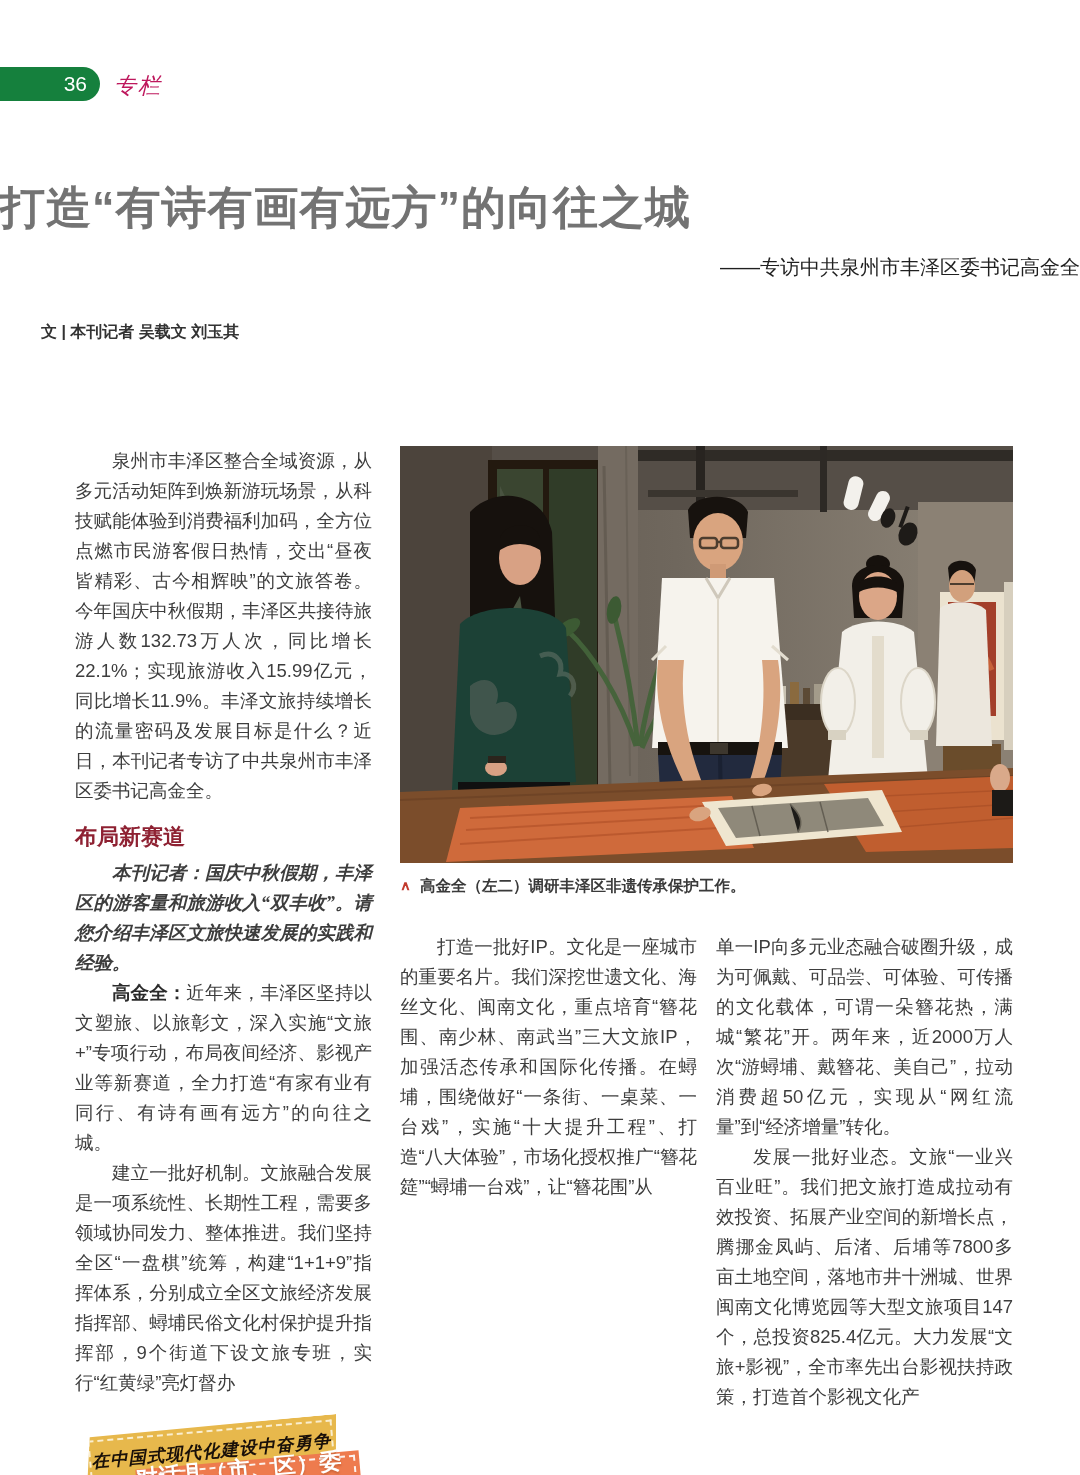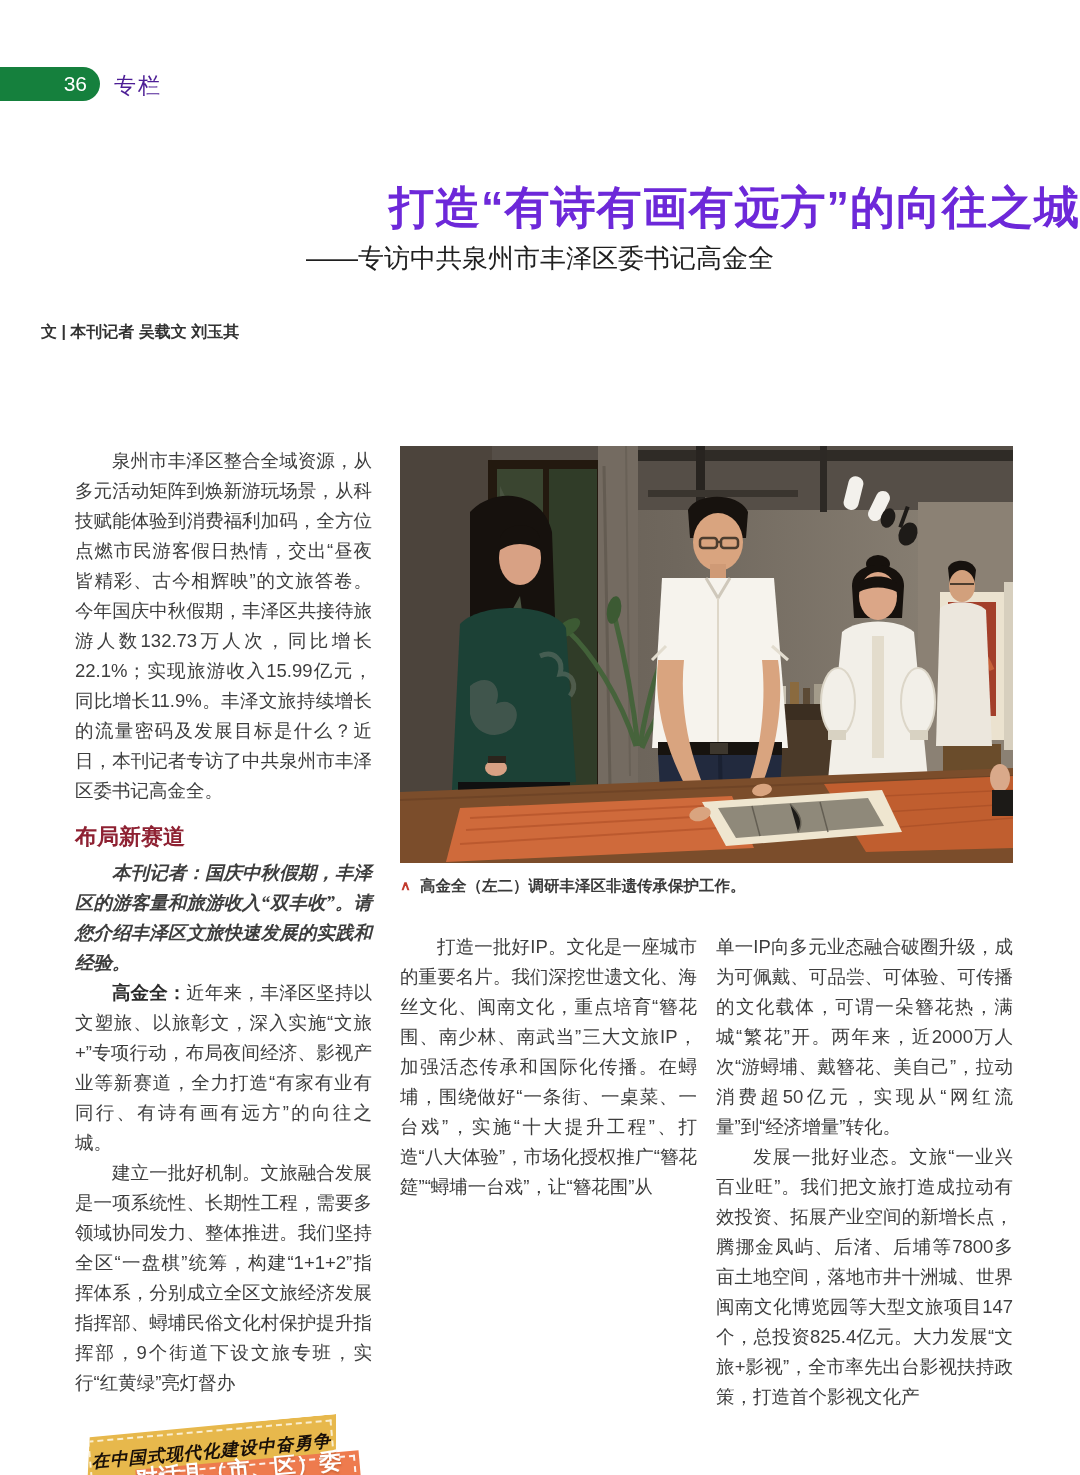--- a/index.html
+++ b/index.html
@@ -4,26 +4,26 @@
 <style>
   html,body{margin:0;padding:0;}
   body{width:1080px;height:1475px;background:#ffffff;position:relative;
        font-family:"Liberation Sans", sans-serif;color:#3d3d3d;overflow:hidden;}
 
   
   .page-pill{position:absolute;left:0;top:67px;width:100px;height:34px;background:#15803d;
              border-radius:0 17px 17px 0;display:flex;align-items:center;justify-content:flex-end;
              padding-right:13px;box-sizing:border-box;}
   .page-pill span{color:#fff;font-size:21px;}
-  .section-label{position:absolute;left:114px;top:71px;font-size:22px;color:#4c1d95;letter-spacing:2px;}
-
-  
-  .title{position:absolute;top:178px;left:0;width:100%;text-align:right;font-size:45px;
-         font-weight:900;color:#6d28d9;letter-spacing:1px;}
-  .subtitle{position:absolute;top:241px;left:0;width:100%;text-align:center;font-size:26px;color:#1f1f1f;}
+  .section-label{position:absolute;left:114px;top:71px;font-size:22px;color:#be185d;letter-spacing:2px;font-style:italic;}
+
+  
+  .title{position:absolute;top:178px;left:0;width:100%;text-align:left;font-size:45px;
+         font-weight:900;color:#737373;letter-spacing:1px;}
+  .subtitle{position:absolute;top:254px;left:0;width:100%;text-align:right;font-size:20px;color:#1f1f1f;}
   .byline{position:absolute;top:322px;left:12px;width:100%;text-align:left;font-size:16px;
           font-weight:700;color:#333;margin-left:29px;}
 
   
   .content{position:absolute;left:75px;top:446px;width:938px;display:flex;gap:28px;}
   .bodytext p{margin:0;font-size:18.5px;line-height:30px;text-align:justify;color:#3d3d3d;}
   .ind{text-indent:2em;}
   .col-left{flex:0 0 297px;width:297px;}
   .section-heading{margin:16px 0 6px;font-size:22px;line-height:30px;font-weight:bold;color:#8E2132;}
   .q{font-family:"Liberation Serif", serif;font-style:italic;font-weight:700;color:#1c1c1c;}
@@ -68,21 +68,21 @@
 <div class="subtitle">——专访中共泉州市丰泽区委书记高金全</div>
 <div class="byline">文 | 本刊记者 吴载文 刘玉其</div>
 
 <div class="content">
 
   <div class="col-left bodytext">
     <p class="ind">泉州市丰泽区整合全域资源，从多元活动矩阵到焕新游玩场景，从科技赋能体验到消费福利加码，全方位点燃市民游客假日热情，交出“昼夜皆精彩、古今相辉映”的文旅答卷。今年国庆中秋假期，丰泽区共接待旅游人数132.73万人次，同比增长22.1%；实现旅游收入15.99亿元，同比增长11.9%。丰泽文旅持续增长的流量密码及发展目标是什么？近日，本刊记者专访了中共泉州市丰泽区委书记高金全。</p>
     <div class="section-heading">布局新赛道</div>
     <p class="ind q"><b>本刊记者：</b><span>国庆中秋假期，丰泽区的游客量和旅游收入“双丰收”。请您介绍丰泽区文旅快速发展的实践和经验。</span></p>
     <p class="ind a"><b>高金全：</b><span>近年来，丰泽区坚持以文塑旅、以旅彰文，深入实施“文旅+”专项行动，布局夜间经济、影视产业等新赛道，全力打造“有家有业有同行、有诗有画有远方”的向往之城。</span></p>
-    <p class="ind">建立一批好机制。文旅融合发展是一项系统性、长期性工程，需要多领域协同发力、整体推进。我们坚持全区“一盘棋”统筹，构建“1+1+2”指挥体系，分别成立全区文旅经济发展指挥部、蟳埔民俗文化村保护提升指挥部，9个街道下设文旅专班，实行“红黄绿”亮灯督办</p>
+    <p class="ind">建立一批好机制。文旅融合发展是一项系统性、长期性工程，需要多领域协同发力、整体推进。我们坚持全区“一盘棋”统筹，构建“1+1+9”指挥体系，分别成立全区文旅经济发展指挥部、蟳埔民俗文化村保护提升指挥部，9个街道下设文旅专班，实行“红黄绿”亮灯督办</p>
 
     <div class="banner">
       <div class="gold-fold"></div>
       <div class="ribbon-gold">
         <div class="dash"></div>
         <div class="gold-text">在中国式现代化建设中奋勇争先</div>
       </div>
 
       <div class="ribbon-orange">
         <div class="dash"></div>

